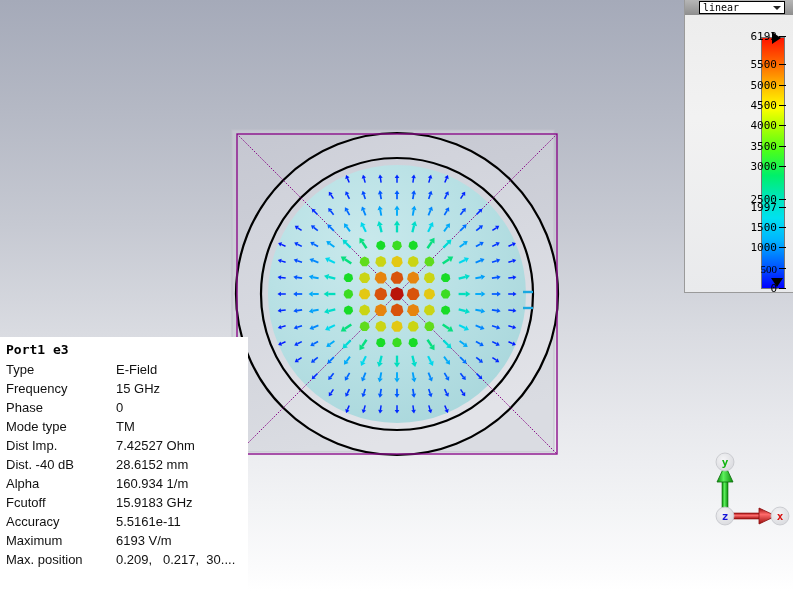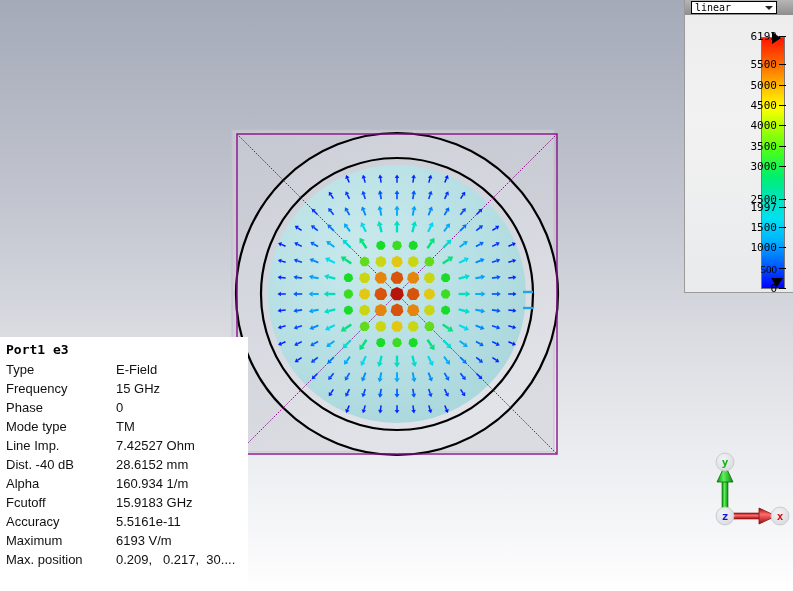--- a/index.html
+++ b/index.html
@@ -65,21 +65,21 @@
   }
   #legend-header {
     height: 15px;
     background: linear-gradient(to bottom, #b6b6b6, #8e8e8e);
     display: flex; align-items: center;
     padding-left: 2px;
     box-sizing: border-box;
   }
   #scale-select {
     width: 86px; height: 13px;
-    margin-left: 4px;
+    margin-left: 12px;
     background: #fff;
     border: 1px solid #000;
     box-sizing: border-box;
     display: flex; align-items: center;
     position: relative;
   }
   #scale-select-label {
     font-family: "DejaVu Sans Mono", "Liberation Mono", monospace;
     font-size: 10px;
     color: #000;
@@ -915,21 +915,21 @@
         </div>
         <div class="info-row">
           <span class="info-key">Phase</span>
           <span class="info-val">0</span>
         </div>
         <div class="info-row">
           <span class="info-key">Mode type</span>
           <span class="info-val">TM</span>
         </div>
         <div class="info-row">
-          <span class="info-key">Line Imp.</span>
+          <span class="info-key">Dist Imp.</span>
           <span class="info-val">7.42527 Ohm</span>
         </div>
         <div class="info-row">
           <span class="info-key">Dist. -40 dB</span>
           <span class="info-val">28.6152 mm</span>
         </div>
         <div class="info-row">
           <span class="info-key">Alpha</span>
           <span class="info-val">160.934 1/m</span>
         </div>

